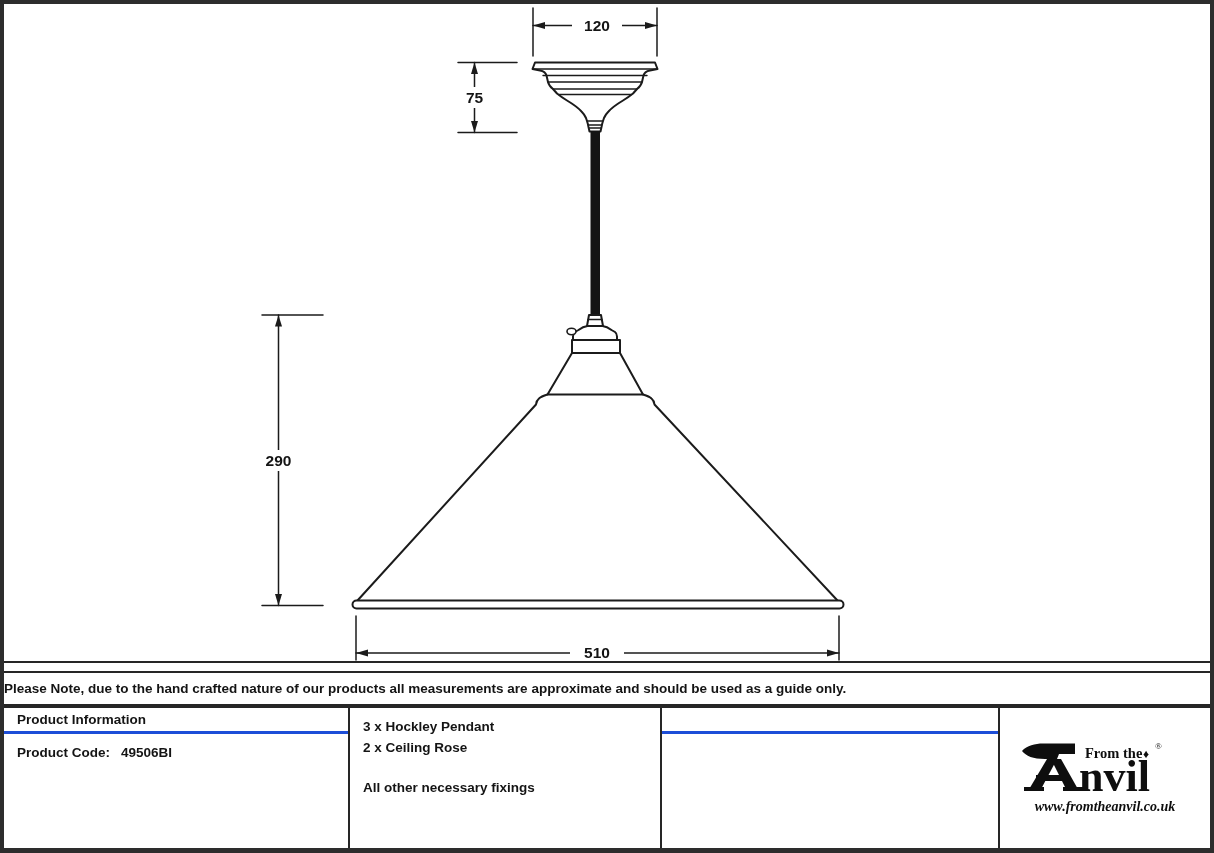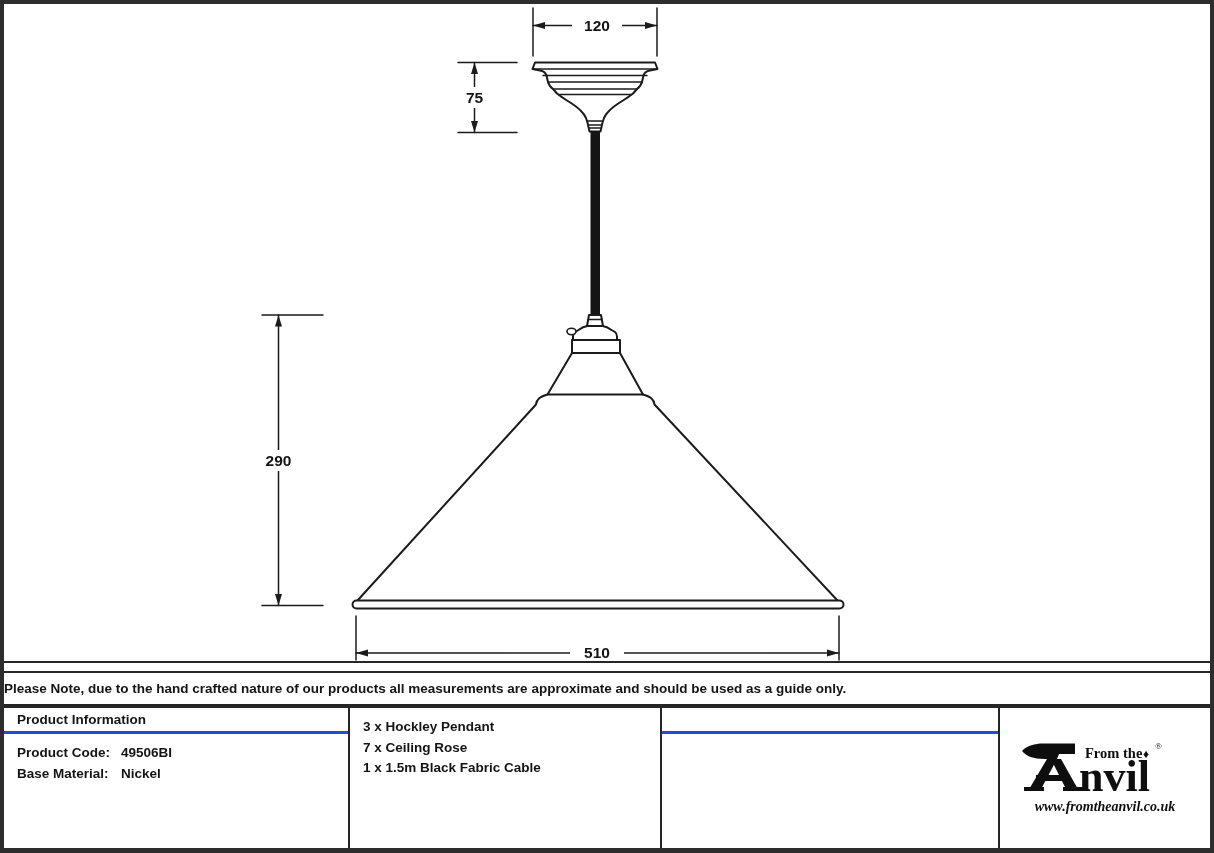--- a/index.html
+++ b/index.html
@@ -135,32 +135,28 @@
 
   <div class="info-table">
 
     <div class="col">
       <div class="col-header">Product Information</div>
       <div class="col-body">
         <div class="info-row">
           <span class="info-label">Product Code:</span>
           <span class="info-value">49506BI</span>
         </div>
-        <div class="info-row">
-          <span class="info-label">Base Material:</span>
-          <span class="info-value">Nickel</span>
-        </div>
       </div>
     </div>
 
     <div class="col">
       <div class="col-body">
         <div>3 x Hockley Pendant</div>
-        <div>7 x Ceiling Rose</div>
-        <div>1 x 1.5m Black Fabric Cable</div>
+        <div>2 x Ceiling Rose</div>
+        <div class="pack-footer">All other necessary fixings</div>
       </div>
     </div>
 
     <div class="col">
       <div class="col-header"></div>
       <div class="col-body"></div>
     </div>
 
     <div class="col last">
       <svg class="logo-svg" width="172" height="82" viewBox="0 0 172 82">

